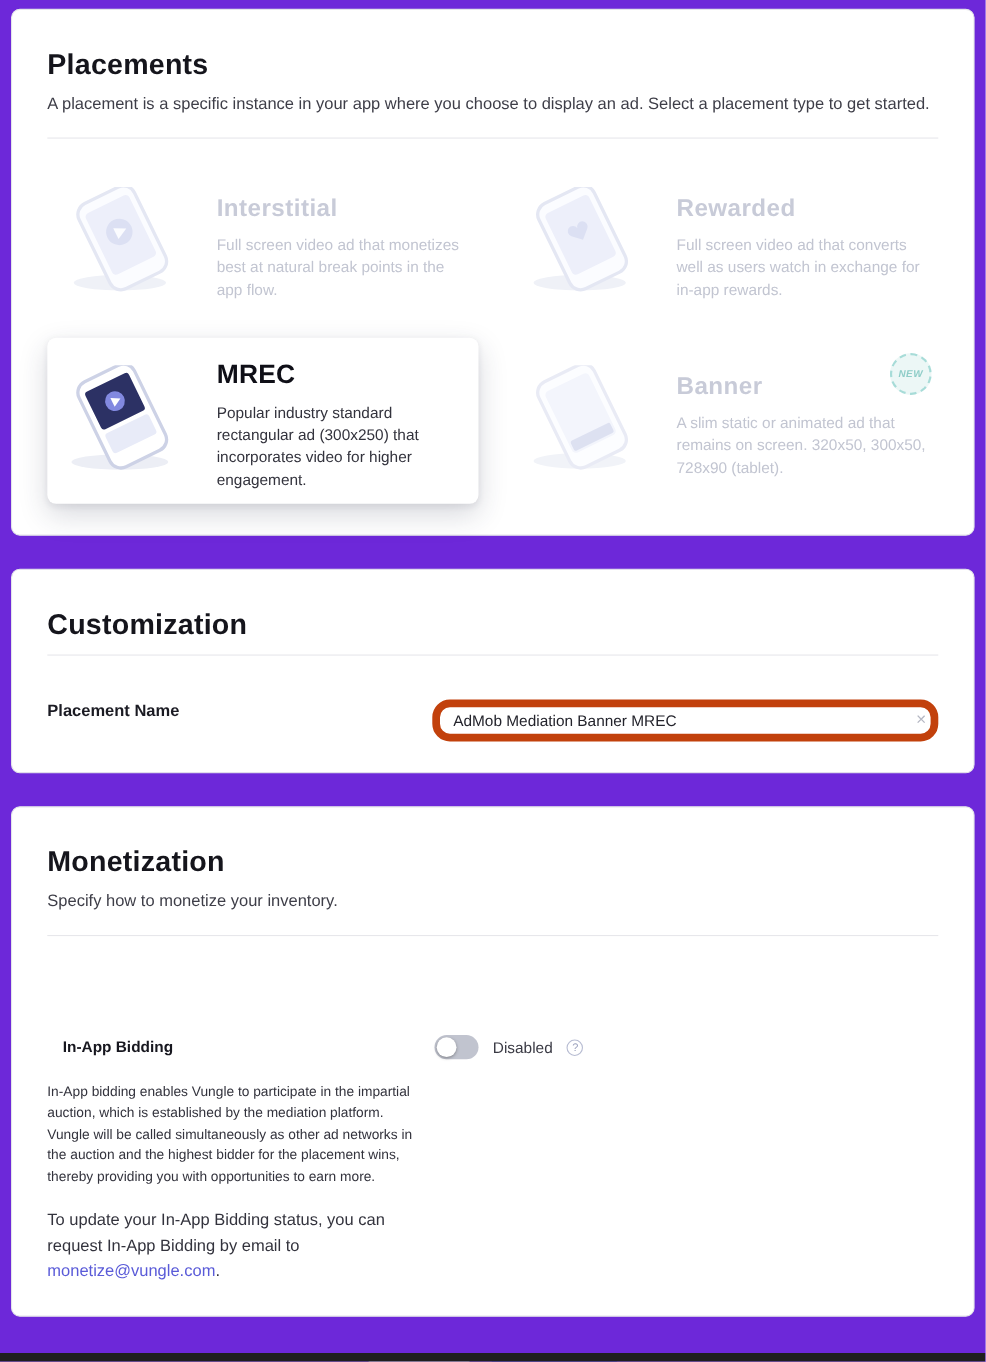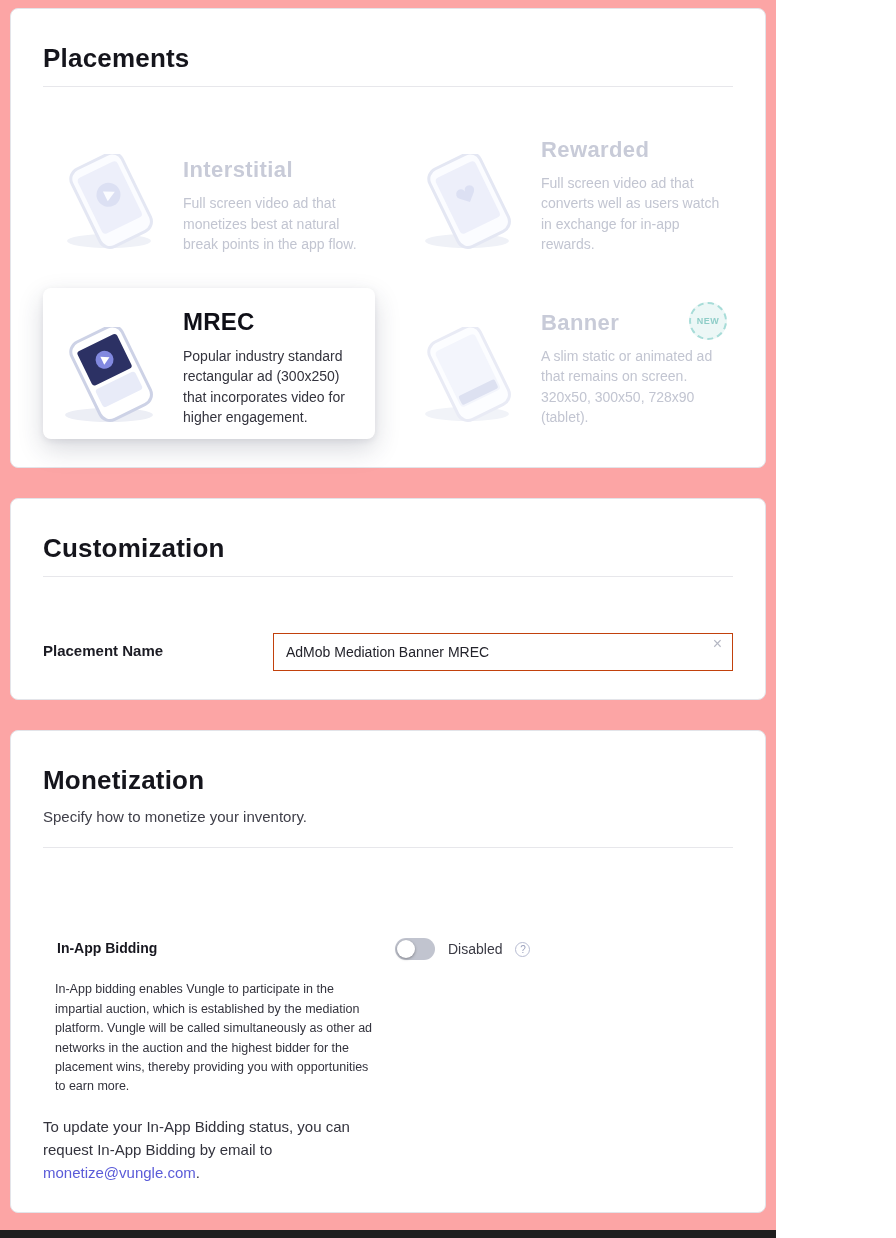--- a/index.html
+++ b/index.html
@@ -3,25 +3,25 @@
 <meta charset="utf-8">
 <style>
   * { box-sizing: border-box; }
   html, body { margin: 0; padding: 0; }
   body {
     font-family: "Liberation Sans", "DejaVu Sans", sans-serif;
     background: #ffffff;
     color: #25252e;
   }
   .page {
-    width: 776px;
+    width: 896px;
     height: 1238px;
     position: relative;
     overflow: hidden;
-    background: #fca5a5;
+    background: #6d28d9;
     padding-top: 8px;
   }
   .card {
     background: #ffffff;
     border: 1px solid #e3e4e9;
     border-radius: 8px;
     margin: 0 10px 30px 10px;
     padding: 34px 32px 28px 32px;
   }
   .card-title {
@@ -44,22 +44,22 @@
   
   .options-grid {
     display: grid;
     grid-template-columns: 1fr 1fr;
     column-gap: 26px;
     row-gap: 22px;
     padding-top: 30px;
   }
   .option {
     display: flex;
-    align-items: flex-end;
-    gap: 10px;
+    align-items: center;
+    gap: 24px;
     padding: 12px 10px;
     position: relative;
     cursor: pointer;
   }
   .icon-wrap { flex: 0 0 120px; }
   .option-text { max-width: 256px; padding-top: 8px; }
   .option-title {
     font-size: 22px;
     font-weight: bold;
     margin: 0 0 10px 0;
@@ -88,48 +88,48 @@
     border-radius: 50%;
     border: 2px dashed #a7dcd8;
     background: rgba(167, 220, 216, 0.22);
     color: #8fcdc8;
     font-size: 9px;
     font-weight: bold;
     letter-spacing: 0.5px;
     display: flex;
     align-items: center;
     justify-content: center;
+    font-style: italic;
   }
   
   .field-row {
     display: flex;
-    align-items: flex-end;
+    align-items: flex-start;
     margin-top: 40px;
   }
   .field-label-block { flex: 1; padding-top: 2px; }
   .field-label {
     font-size: 15px;
     font-weight: bold;
     color: #1b1b23;
     margin: 0 0 12px 0;
   }
   .field-sublabel { font-size: 12.5px; color: #2d2d37; margin: 0; }
   .input-wrap { position: relative; width: 460px; }
   .text-input {
     width: 100%;
     height: 38px;
-    border: 1px solid #c2410c;
-    border-radius: 0;
+    border: 7px solid #c2410c;
+    border-radius: 16px;
     padding: 0 32px 0 12px;
     font-size: 14px;
     color: #23232b;
     font-family: inherit;
     background: #ffffff;
     outline: none;
-    margin-top: 16px;
   }
   .clear-x {
     position: absolute;
     right: 11px;
     top: 50%;
     transform: translateY(-50%);
     color: #b4b7c3;
     font-size: 16px;
     line-height: 1;
     cursor: pointer;
@@ -140,21 +140,21 @@
   .bidding-label {
     font-size: 14px;
     font-weight: bold;
     color: #17171f;
     margin: 0 0 24px 14px;
   }
   .bidding-desc {
     font-size: 12.5px;
     line-height: 1.55;
     color: #33333d;
-    margin: 0 0 18px 12px;
+    margin: 0 0 18px 0;
     max-width: 336px;
   }
   .bidding-note {
     font-size: 15px;
     line-height: 1.55;
     color: #33333d;
     margin: 0;
     max-width: 336px;
   }
   .email-link { color: #5a5bd8; text-decoration: none; }
@@ -233,20 +233,21 @@
     background: #1f1f1f;
   }
 </style>
 </head>
 <body>
 
 <div class="page">
 
   <section class="card">
     <h1 class="card-title">Placements</h1>
+    <p class="card-desc">A placement is a specific instance in your app where you choose to display an ad. Select a placement type to get started.</p>
     <hr class="divider">
 
     <div class="options-grid">
 
       <div class="option muted">
         <span class="icon-wrap">
           <svg width="118" height="96" viewBox="0 0 118 96">
             <ellipse cx="56" cy="87" rx="42" ry="7" fill="#eff1f7"></ellipse>
             <g transform="rotate(-26 59 48)">
               <rect x="31" y="3" width="56" height="86" rx="11" fill="#fbfcff" stroke="#e4e7f3" stroke-width="3"></rect>

